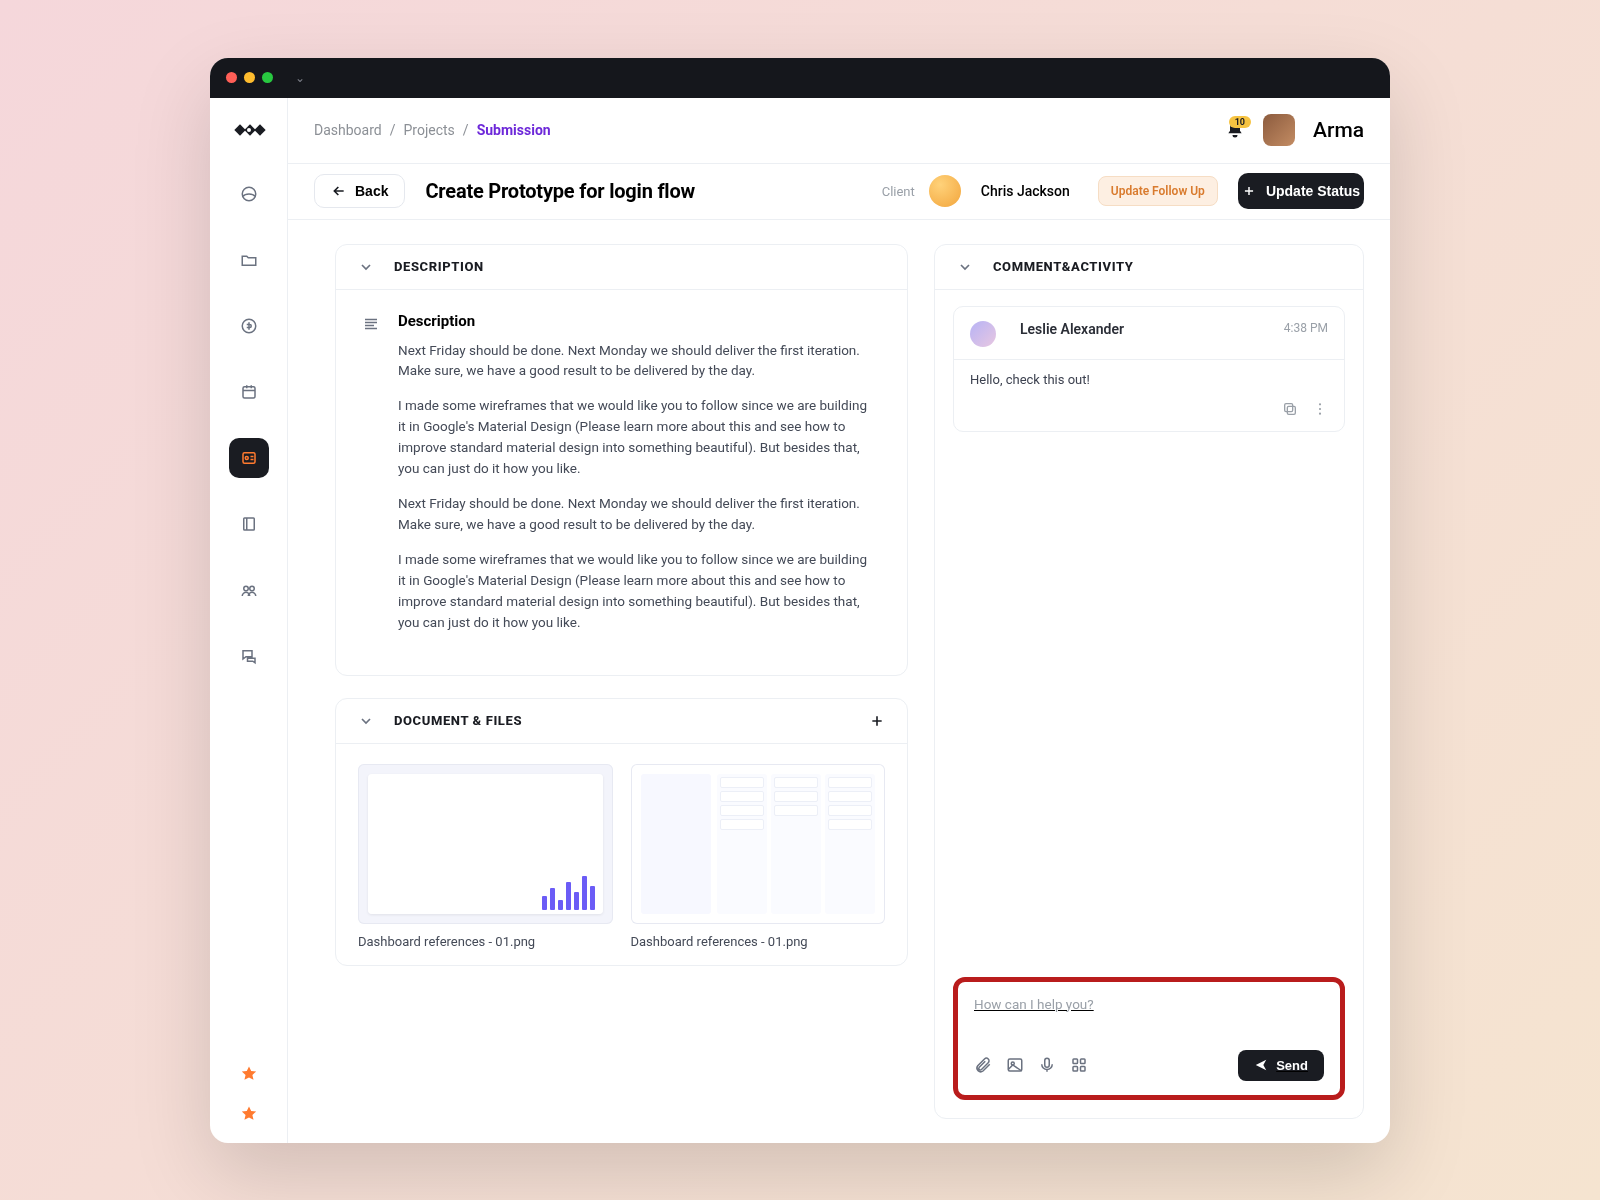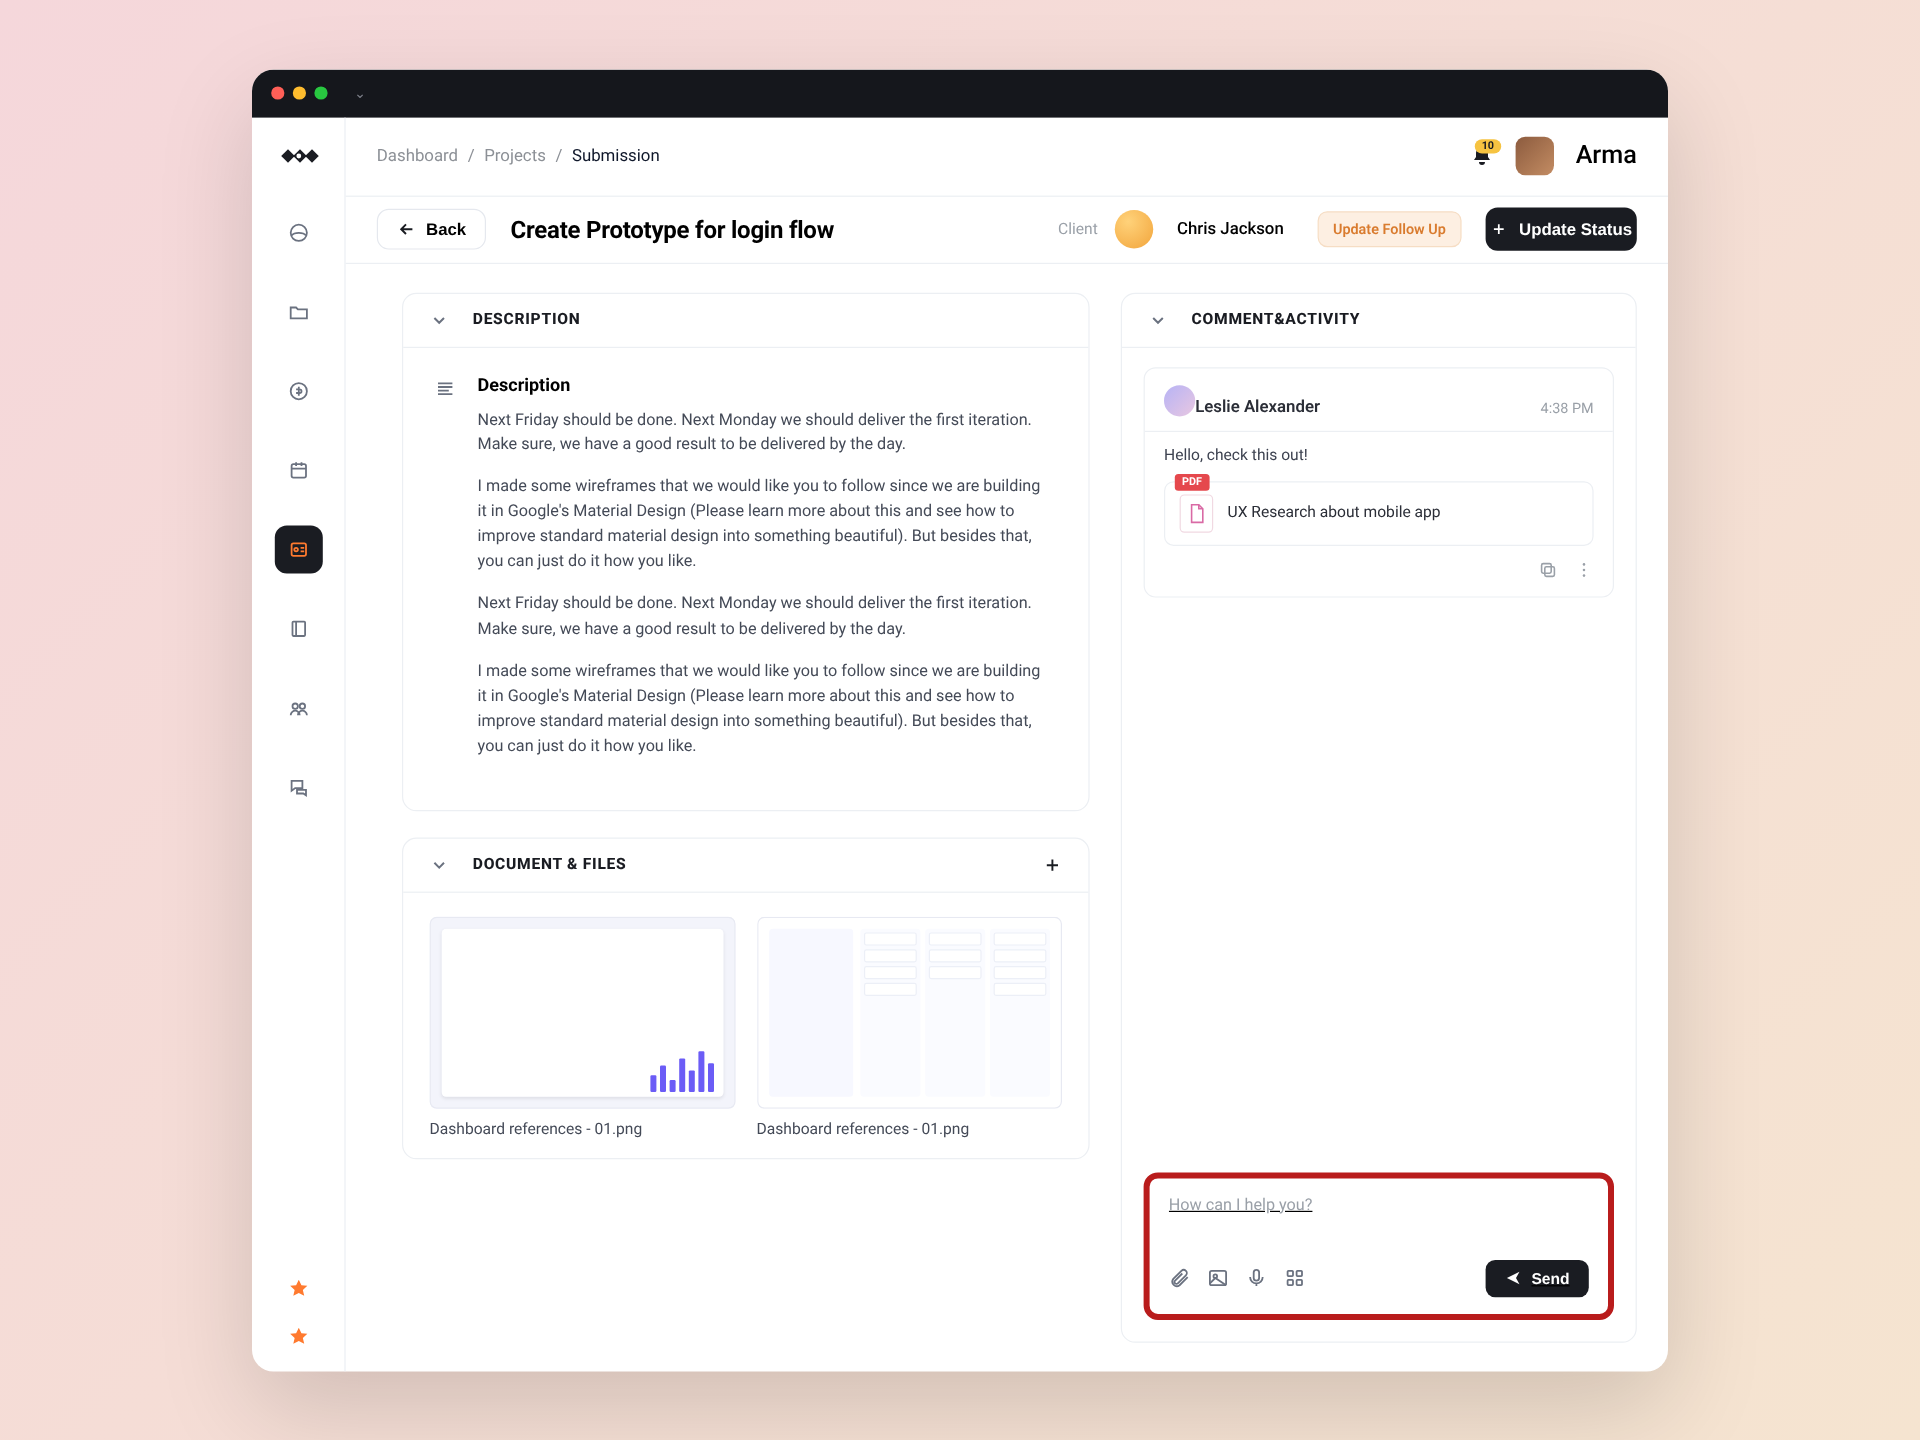--- a/index.html
+++ b/index.html
@@ -44,21 +44,21 @@
   .star{ color:#ff7a2f; }
 
   .main { flex:1; display:flex; flex-direction:column; min-width:0;}
   .topbar {
     height:66px; border-bottom:1px solid #eceff3;
     display:flex; align-items:center; padding:0 26px;
     justify-content:space-between;
   }
   .crumbs { font-size:14px; color:#8c9096; display:flex; gap:8px; align-items:center;}
   .crumbs .seg { cursor:pointer; }
-  .crumbs .active { color:#0f172a; font-weight:400; }
+  .crumbs .active { color:#6d28d9; font-weight:700; }
   .userarea { display:flex; align-items:center; gap:18px; }
   .bell-wrap { position:relative; }
   .bell-badge { position:absolute; top:-4px; right:-6px; background:#f6c341; color:#1a1c22;
     font-size:9px; font-weight:700; border-radius:6px; padding:1px 6px; }
   .avatar-sm { width:32px; height:32px; border-radius:8px; background:linear-gradient(135deg,#8c5b3e,#c38c63); }
   .username { font-size:21px; font-weight:500; }
 
   .subheader {
     height:56px; border-bottom:1px solid #eceff3;
     display:flex; align-items:center; padding: 0 26px; gap:20px;
@@ -118,21 +118,21 @@
   .kb-board{ display:grid; grid-template-columns:repeat(3,1fr); gap:4px;}
   .kb-col{ background:#fafbff; border-radius:3px; display:flex; flex-direction:column; gap:3px; padding:3px;}
   .kb-card{ height:11px; background:#fff; border:1px solid #eceff7; border-radius:2px;}
   .kb-purple{ position:absolute; left:14px; top:30px; width:22px;height:22px;border-radius:4px;background:#6b3df5;}
   .file-name { font-size:13px; color:#444a57; margin-top:10px; }
 
   
   .col-right .panel{ flex:1; display:flex; flex-direction:column; }
   .activity-body{ padding:16px 18px; flex:1; }
   .comment-card{ border:1px solid #eceff3; border-radius:10px; padding:14px 16px; }
-  .c-head{ display:flex; align-items:flex-end; gap:0; }
+  .c-head{ display:flex; align-items:flex-start; gap:24px; }
   .c-avatar{ width:26px;height:26px;border-radius:50%; background:linear-gradient(135deg,#b7b3f5,#e8c7e1);}
   .c-name{ font-size:14px; font-weight:600; color:#2b2e37;}
   .c-time{ margin-left:auto; font-size:12px; color:#9aa0a8;}
   .c-divider{ height:1px; background:#eceff3; margin:12px -16px; }
   .c-msg{ font-size:13px; color:#3d4250; margin-bottom:14px;}
   .attach{ border:1px solid #eceff3; border-radius:8px; padding:10px 12px; display:flex; align-items:center; gap:12px; position:relative;}
   .attach-pdf{ position:absolute; top:-7px; left:8px; background:#e5484d; color:#fff; font-size:9px; font-weight:700; padding:2px 6px; border-radius:3px;}
   .attach-icon{ width:28px;height:32px;border:1px solid #f1d9e2;border-radius:4px; display:flex;align-items:center;justify-content:center;color:#d96aa5;}
   .attach-name{ font-size:13px; color:#2b2e37;}
   .comment-actions{ display:flex; gap:14px; justify-content:flex-end; margin-top:12px; color:#9aa0a8;}
@@ -381,30 +381,20 @@
             </div>
             <div class="activity-body">
               <div class="comment-card">
                 <div class="c-head">
                   <div class="c-avatar"></div>
                   <span class="c-name">Leslie Alexander</span>
                   <span class="c-time">4:38 PM</span>
                 </div>
                 <div class="c-divider"></div>
                 <div class="c-msg">Hello, check this out!</div>
-                <div class="attach">
-                  <span class="attach-pdf">PDF</span>
-                  <span class="attach-icon">
-                    <svg width="16" height="20" viewBox="0 0 24 28" fill="none" stroke="currentColor" stroke-width="2">
-                        <path d="M6 3h9l5 5v17H6z"></path>
-                        <path d="M15 3v5h5"></path>
-                      </svg>
-                  </span>
-                  <span class="attach-name">UX Research about mobile app</span>
-                </div>
                 <div class="comment-actions">
                   <span>
                     <svg width="16" height="16" viewBox="0 0 24 24" fill="none" stroke="currentColor" stroke-width="2">
                         <rect x="8" y="8" width="12" height="12" rx="2"></rect>
                         <rect x="4" y="4" width="12" height="12" rx="2"></rect>
                       </svg>
                   </span>
                   <span>
                     <svg width="16" height="16" viewBox="0 0 24 24" fill="currentColor">
                         <circle cx="12" cy="5" r="1.6"></circle>

